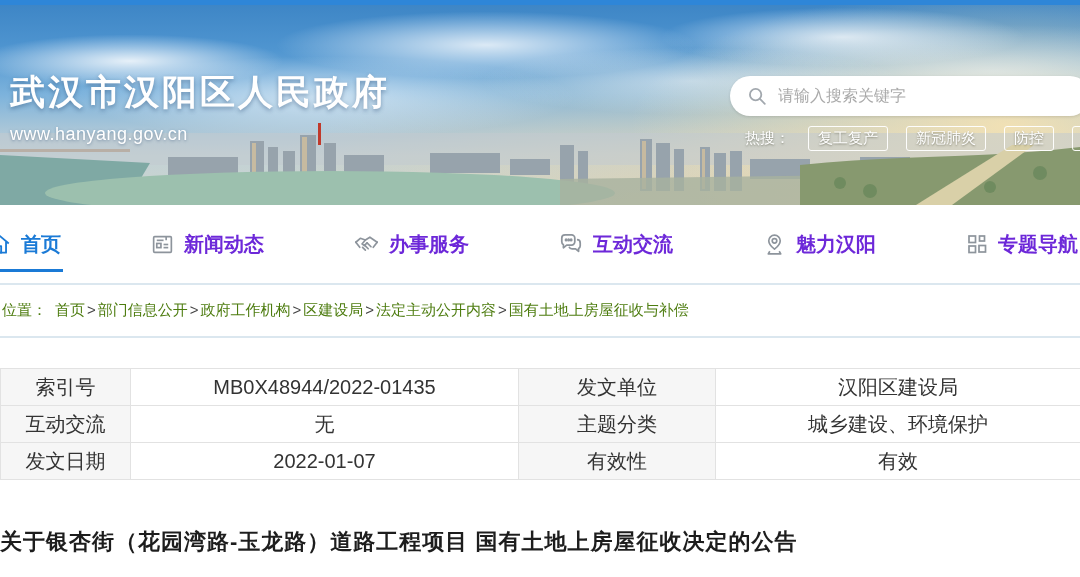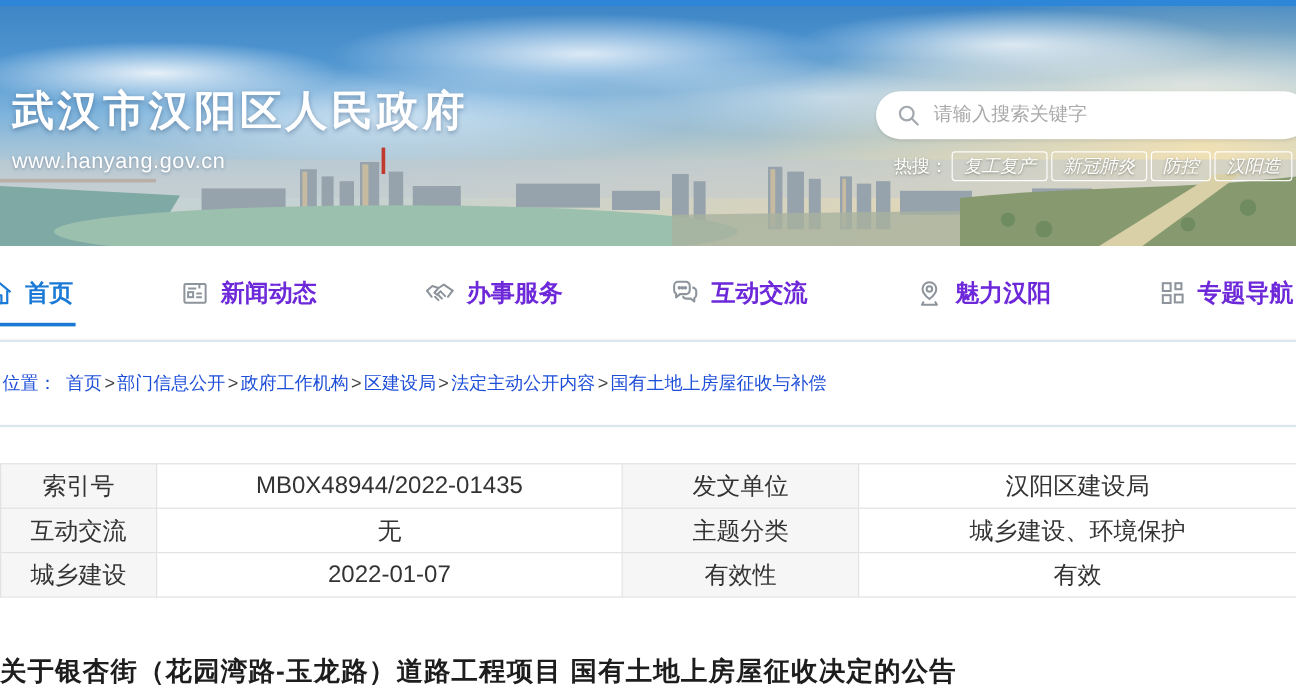--- a/index.html
+++ b/index.html
@@ -35,41 +35,41 @@
     text-shadow:0 1px 3px rgba(40,70,110,.45); }
 
   .search-wrap { position:absolute; top:71px; right:-10px; width:360px; height:40px; z-index:3; }
   .search-box { display:flex; align-items:center; gap:10px; width:100%; height:100%;
     background:#fff; border-radius:20px; padding:0 16px; box-shadow:0 1px 3px rgba(0,0,0,.12); }
   .search-box input { flex:1; border:none; outline:none; font-size:16px; color:#333;
     font-family:inherit; background:transparent; }
   .search-box input::placeholder { color:#aaa; }
 
   .hotsearch { position:absolute; top:121px; left:745px; right:10px; display:flex;
-    align-items:center; gap:3px; z-index:3; color:#fff; font-size:15px;
+    align-items:center; gap:18px; z-index:3; color:#fff; font-size:15px;
     text-shadow:0 1px 2px rgba(60,60,40,.5); white-space:nowrap; }
   .hot-tag { border:1px solid rgba(255,255,255,.95); border-radius:3px; padding:2px 9px;
-    color:#fff; cursor:pointer;font-style:italic; }
+    color:#fff; cursor:pointer; }
 
   
   .nav { display:flex; align-items:stretch; justify-content:space-between;
     height:78px; background:#fff; padding-right:2px; }
   .nav-item { position:relative; display:flex; align-items:center; gap:9px;
     font-size:20px; font-weight:bold; color:#6d28d9; cursor:pointer; }
   .nav-item:first-child { margin-left:-14px; }
   .nav-item .ico { display:flex; align-items:center; color:#8d949c; }
   .nav-item.active { color:#1a7ad6; }
   .nav-item.active .ico { color:#1a7ad6; }
   .nav-item.active::after { content:""; position:absolute; left:0; right:-2px; bottom:11px;
     height:3px; background:#1a7ad6; }
 
   
-  .breadcrumb { display:flex; align-items:center; height:73px; background:#fff;
+  .breadcrumb { display:flex; align-items:center; height:55px; background:#fff;
     border-top:2px solid #dbe7ef; border-bottom:2px solid #dbe7ef;
-    font-size:15px; color:#1d4ed8; padding-left:2px; white-space:nowrap; overflow:hidden; }
+    font-size:15px; color:#4d7c0f; padding-left:2px; white-space:nowrap; overflow:hidden; }
   .bc-label { margin-right:8px; }
   .crumb { cursor:pointer; }
   .crumb + .crumb::before { content:">"; margin:0 2px; color:#444; cursor:default; }
 
   
   .meta-table { width:1080px; border-collapse:collapse; margin-top:30px; table-layout:fixed; }
   .meta-table td { border:1px solid #e2e2e2; height:37px; font-size:20px; color:#333;
     text-align:center; vertical-align:middle; padding:0 4px; overflow:hidden; }
   .meta-table td.lbl { background:#f6f6f6; }
   .col-l1 { width:130px; } .col-v1 { width:388px; } .col-l2 { width:197px; } .col-v2 { width:365px; }
@@ -252,21 +252,21 @@
       <td class="lbl">发文单位</td>
       <td>汉阳区建设局</td>
     </tr>
     <tr>
       <td class="lbl">互动交流</td>
       <td>无</td>
       <td class="lbl">主题分类</td>
       <td>城乡建设、环境保护</td>
     </tr>
     <tr>
-      <td class="lbl">城乡建设</td>
+      <td class="lbl">发文日期</td>
       <td>2022-01-07</td>
       <td class="lbl">有效性</td>
       <td>有效</td>
     </tr>
   </tbody>
     </table>
 
   <div class="article-title">关于银杏街（花园湾路-玉龙路）道路工程项目 国有土地上房屋征收决定的公告</div>
 
 </div>

